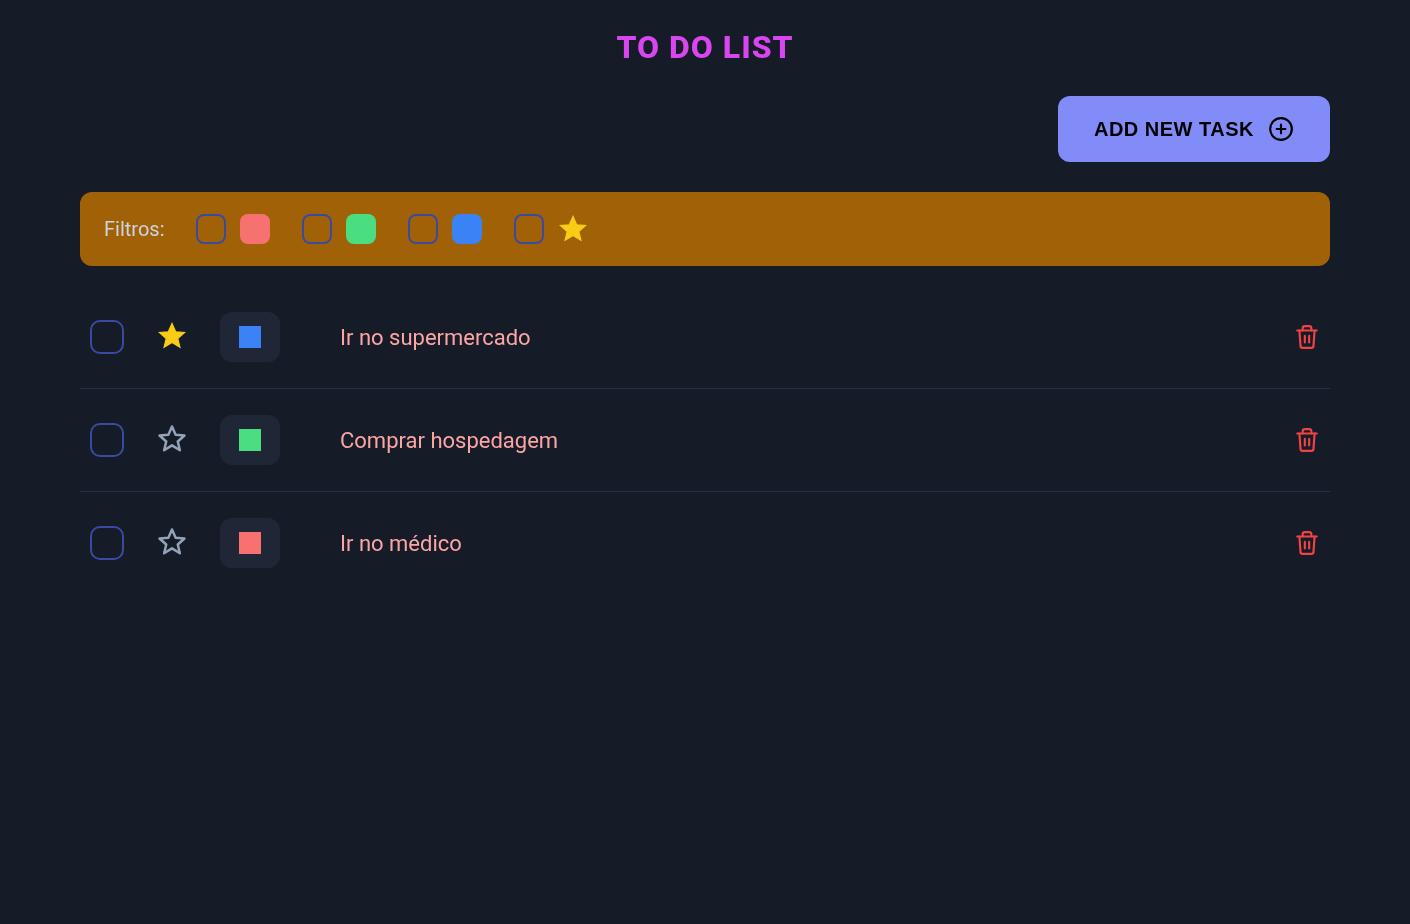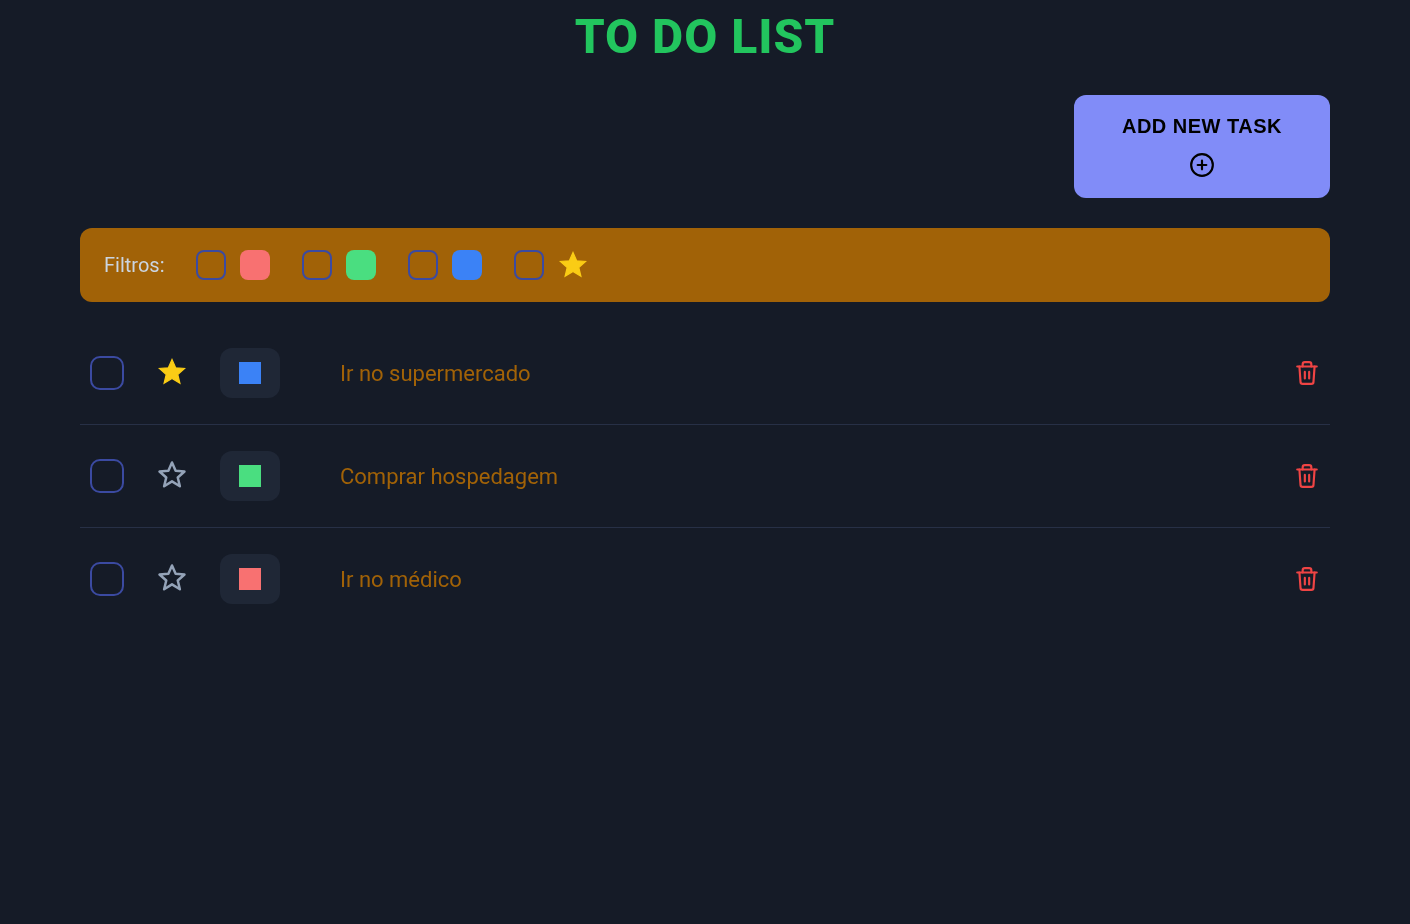--- a/index.html
+++ b/index.html
@@ -10,45 +10,44 @@
       min-height:924px;
       width:1410px;
     }
     .container{
       max-width:1310px;
       margin:0 auto;
       padding:0 30px;
     }
     h1{
       text-align:center;
-      font-size:48px;
+      font-size:32px;
       font-weight:800;
       letter-spacing:1px;
-      padding:8px 0 30px;
-      color:#22c55e;
+      padding:28px 0 30px;
+      color:#d946ef;
     }
     .actions{
       display:flex;
       justify-content:flex-end;
       margin-bottom:30px;
     }
     .add-btn{
       background:#818cf8;
       color:#000;
       border:none;
       border-radius:12px;
-      padding:20px 48px;
+      padding:20px 36px;
       font-size:20px;
       font-weight:700;
       display:flex;
       align-items:center;
       gap:14px;
       cursor:pointer;
       letter-spacing:.5px;
-      flex-direction:column;
     }
     .add-btn svg{ display:block; }
     .filters{
       background:#a16207;
       border-radius:12px;
       padding:22px 24px;
       display:flex;
       align-items:center;
       gap:32px;
       margin-bottom:20px;
@@ -122,21 +121,21 @@
     .row .color-inner{
       width:22px;
       height:22px;
     }
     .row .color-inner.red  { background:#f87171; }
     .row .color-inner.green{ background:#4ade80; }
     .row .color-inner.blue { background:#3b82f6; }
     .row .task-text{
       margin-left:60px;
       font-size:22px;
-      color:#a16207;
+      color:#fca5a5;
       flex:1 1 auto;
     }
     .row .trash-btn{
       background:transparent;
       border:none;
       cursor:pointer;
       padding:0;
       flex:0 0 auto;
     }
     .row .trash-btn svg{ display:block; }

